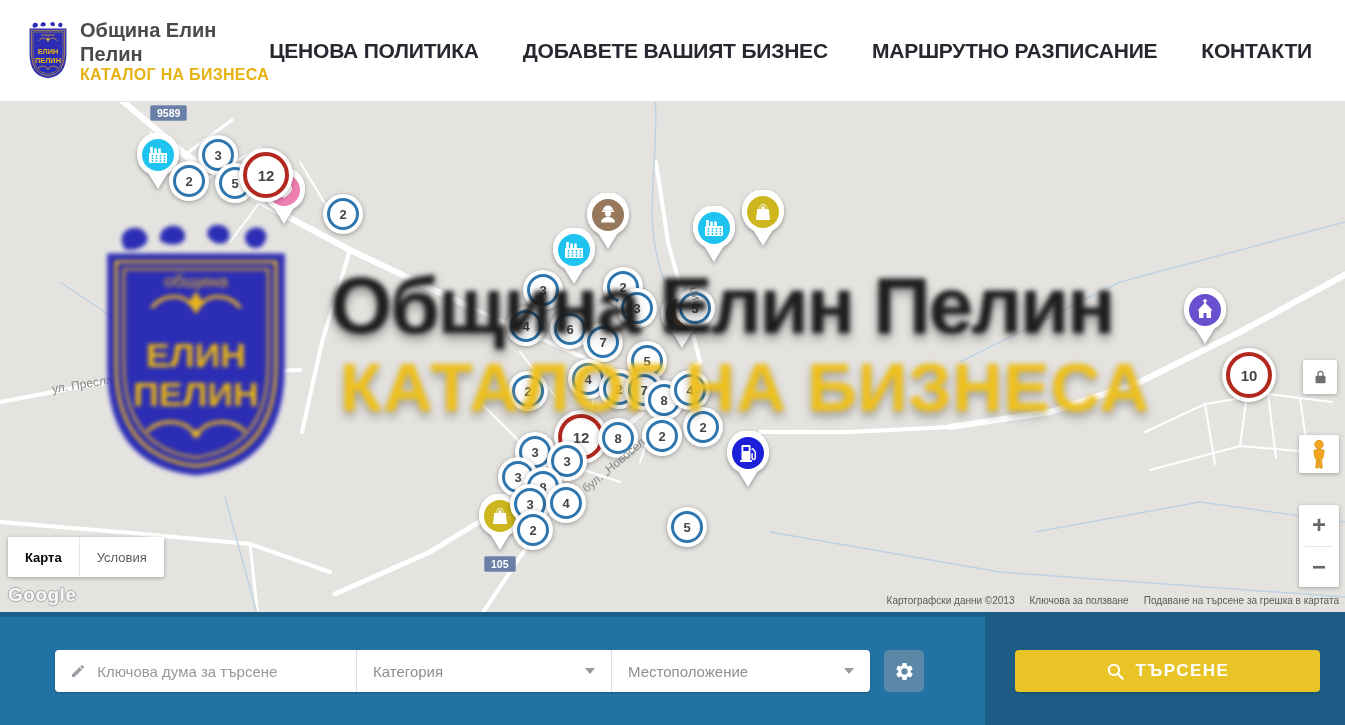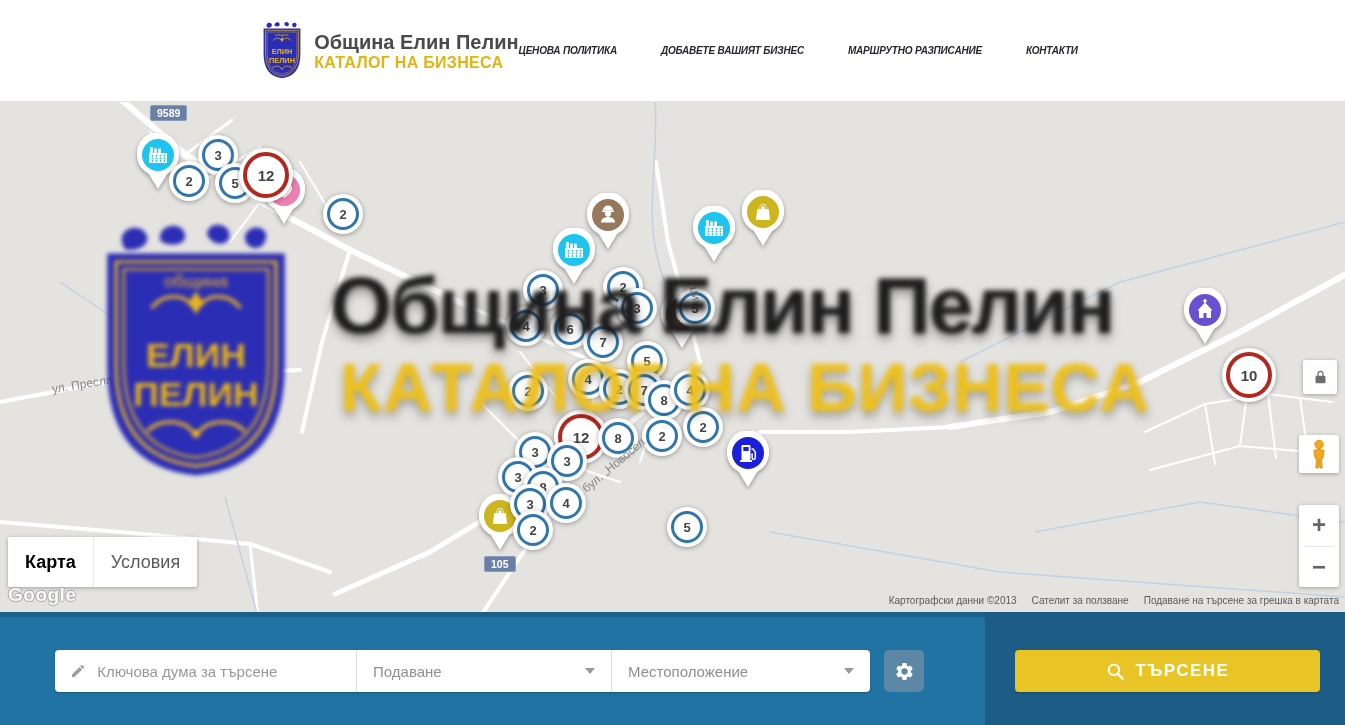--- a/index.html
+++ b/index.html
@@ -6,21 +6,21 @@
   html,body { width:1345px; height:725px; overflow:hidden; font-family:"Liberation Sans",sans-serif; background:#fff; }
 
   
   .header { height:102px; background:#fff; border-bottom:1px solid #e4e4e4;
             display:flex; align-items:center; justify-content:center; padding:0 25px; }
   .brand { display:flex; align-items:center; gap:9px; }
   .brand-emblem svg { display:block; }
   .brand-title { font-size:20px; font-weight:700; color:#4a4a4a; line-height:1.2; }
   .brand-sub { font-size:16px; font-weight:700; color:#e6b212; letter-spacing:.3px; }
   .nav { display:flex; gap:44px; align-items:center; padding-right:8px; }
-  .nav-item { font-size:10px; font-weight:700; color:#27272f; white-space:nowrap; cursor:pointer; letter-spacing:-0.2px;font-style:italic; }
+  .nav-item { font-size:21px; font-weight:700; color:#27272f; white-space:nowrap; cursor:pointer; letter-spacing:-0.2px; }
 
   
   .map { position:relative; width:1345px; height:510px; background:#e5e3e0; overflow:hidden; }
   .roads { position:absolute; left:0; top:0; z-index:1; }
   .street-label { position:absolute; color:#868686; font-size:12px; white-space:nowrap; z-index:2; transform-origin:left center; }
   .road-badge { position:absolute; background:#6a7fa5; border:1px solid #8b9cba; color:#fff;
                 font-size:10.5px; font-weight:700; padding:1px 6px; border-radius:2px; z-index:2; }
 
   .markers { position:absolute; inset:0; z-index:10; }
   .pin { position:absolute; filter:drop-shadow(0 2px 2px rgba(0,0,0,.35)); }
@@ -34,22 +34,22 @@
   .watermark-emblem { position:absolute; left:85px; top:118px; z-index:30; filter:blur(2.2px); pointer-events:none; }
   .wm-title { position:absolute; left:330px; top:158px; z-index:30; font-size:80px; font-weight:700;
               color:#1d1d1d; letter-spacing:-2px; white-space:nowrap; filter:blur(2.8px);
               text-shadow:0 5px 10px rgba(0,0,0,.4); pointer-events:none; }
   .wm-sub { position:absolute; left:340px; top:246px; z-index:30; font-size:69px; font-weight:700;
             color:#eec01c; letter-spacing:1px; white-space:nowrap; filter:blur(2.8px);
             text-shadow:0 5px 9px rgba(0,0,0,.35); pointer-events:none; }
 
   .map-type { position:absolute; left:8px; top:435px; z-index:40; display:flex;
               box-shadow:0 1px 4px rgba(0,0,0,.3); border-radius:2px; overflow:hidden; }
-  .mt-btn { background:#fff; height:50px; padding:0 17px; display:flex; align-items:center;
-            font-size:18px; cursor:pointer; }
+  .mt-btn { background:#fff; height:40px; padding:0 17px; display:flex; align-items:center;
+            font-size:13px; cursor:pointer; }
   .mt-btn.active { font-weight:700; color:#000; }
   .mt-btn.inactive { color:#5b5b5b; border-left:1px solid #e6e6e6; }
 
   .google-logo { position:absolute; left:8px; top:482px; z-index:40; font-size:19px; font-weight:700;
                  letter-spacing:.5px; color:rgba(255,255,255,.92);
                  text-shadow:0 1px 1px #ababab,1px 0 1px #ababab,-1px 0 1px #ababab,0 -1px 1px #ababab; }
   .attribution { position:absolute; right:6px; top:493px; z-index:40; display:flex; gap:15px;
                  font-size:10px; color:#5a5a5a; }
   .attribution span { cursor:pointer; }
 
@@ -476,21 +476,21 @@
 
   <div class="map-type">
     <div class="mt-btn active">Карта</div>
     <div class="mt-btn inactive">Условия</div>
   </div>
 
   <div class="google-logo">Google</div>
 
   <div class="attribution">
     <span>Картографски данни ©2013</span>
-    <span>Сателит за ползване</span>
+    <span>Ключова за ползване</span>
     <span>Подаване на търсене за грешка в картата</span>
   </div>
 
   <div class="ctrl lock-btn">
     <svg width="15" height="16" viewBox="0 0 24 24">
       <path fill="#6e6e6e" d="M12 2a5 5 0 0 0-5 5v3H6a2 2 0 0 0-2 2v8a2 2 0 0 0 2 2h12a2 2 0 0 0 2-2v-8a2 2 0 0 0-2-2h-1V7a5 5 0 0 0-5-5zm-3 5a3 3 0 1 1 6 0v3H9V7z"></path>
     </svg>
   </div>
   <div class="ctrl pegman-btn">
     <svg width="22" height="30" viewBox="0 0 22 30">
@@ -509,21 +509,21 @@
   <div class="search-right"></div>
 
   <div class="search-group">
     <div class="sg-keyword">
       <svg width="18" height="18" viewBox="0 0 24 24">
         <path d="M3 17.2V21h3.8L17.8 10 14 6.2 3 17.2zM20.7 7.1a1 1 0 0 0 0-1.4l-2.4-2.4a1 1 0 0 0-1.4 0L15 5.2 18.8 9l1.9-1.9z" fill="#9aa0a6"></path>
       </svg>
       <input type="text" placeholder="Ключова дума за търсене" style="">
     </div>
     <div class="sg-select sg-cat">
-      <span>Подаване</span>
+      <span>Категория</span>
       <span class="caret"></span>
     </div>
     <div class="sg-select sg-loc">
       <span>Местоположение</span>
       <span class="caret"></span>
     </div>
   </div>
 
   <div class="gear-btn">
     <svg width="21" height="21" viewBox="0 0 24 24">

